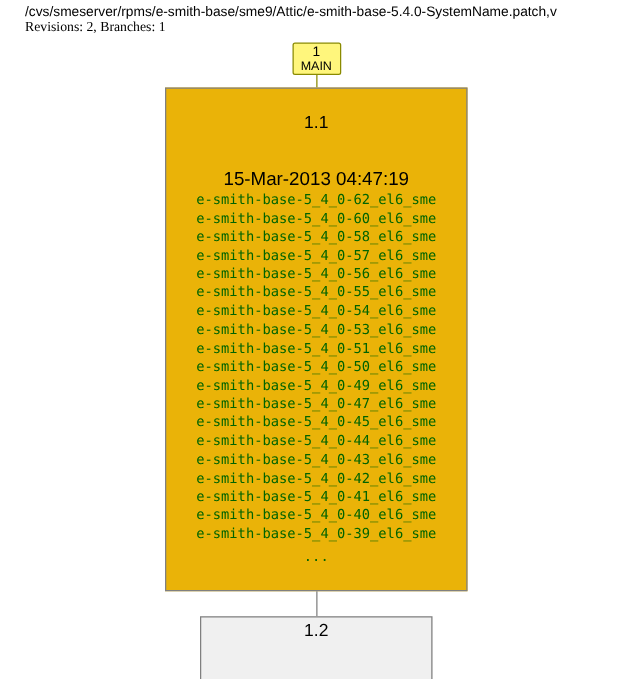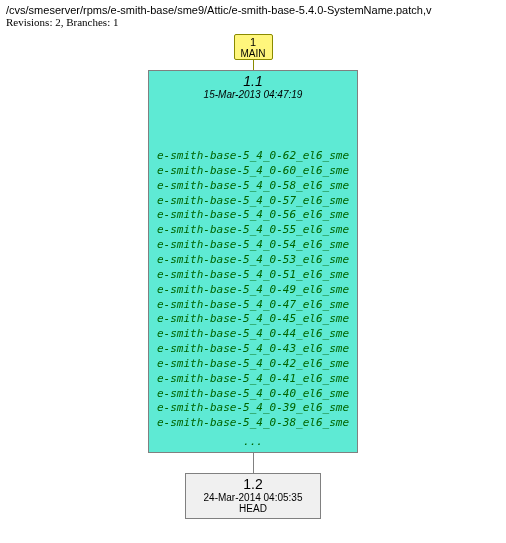--- a/index.html
+++ b/index.html
@@ -5,21 +5,21 @@
   body {
     margin: 0;
     padding: 0;
     font-family: sans-serif;
     font-size: 11px;
     background: #ffffff;
     color: #000000;
     width: 506px;
   }
   .header {
-    padding: 4px 6px 2px 6px;
+    padding: 4px 6px 2px 20px;
   }
   .header-path {
     font-family: sans-serif;
     font-size: 11px;
   }
   .header-meta {
     font-family: Liberation Serif, serif;
     font-size: 11px;
   }
   .graph {
@@ -45,42 +45,41 @@
     font-family: sans-serif;
     font-size: 11px;
   }
   .connector {
     width: 0;
     border-left: 1px solid #8a8a00;
     height: 10px;
   }
   .rev-box {
     border: 1px solid #808080;
-    background: #5eead4;
-    padding: 0;
+    background: #eab308;
+    padding: 16px;
     min-width: 202px;
-    font-style: italic;
   }
   .rev-header {
     text-align: center;
     padding: 2px 0 0 0;
   }
   .rev-num {
     font-family: sans-serif;
     font-size: 14px;
     font-weight: normal;
   }
   .rev-date {
     font-family: sans-serif;
-    font-size: 10px;
+    font-size: 15px;
     color: #000000;
+    margin-top: 30px;
   }
   .tag-list {
     padding: 1px 8px 4px 8px;
-    margin-top: 48px;
   }
   .tag-line {
     font-family: monospace;
     font-size: 11px;
     color: #006400;
     white-space: nowrap;
     line-height: 1.35;
   }
   .ellipsis {
     text-align: center;
@@ -132,30 +131,30 @@
       <div class="tag-list" id="tag-list">
           <div class="tag-line">e-smith-base-5_4_0-62_el6_sme</div>
           <div class="tag-line">e-smith-base-5_4_0-60_el6_sme</div>
           <div class="tag-line">e-smith-base-5_4_0-58_el6_sme</div>
           <div class="tag-line">e-smith-base-5_4_0-57_el6_sme</div>
           <div class="tag-line">e-smith-base-5_4_0-56_el6_sme</div>
           <div class="tag-line">e-smith-base-5_4_0-55_el6_sme</div>
           <div class="tag-line">e-smith-base-5_4_0-54_el6_sme</div>
           <div class="tag-line">e-smith-base-5_4_0-53_el6_sme</div>
           <div class="tag-line">e-smith-base-5_4_0-51_el6_sme</div>
+          <div class="tag-line">e-smith-base-5_4_0-50_el6_sme</div>
           <div class="tag-line">e-smith-base-5_4_0-49_el6_sme</div>
           <div class="tag-line">e-smith-base-5_4_0-47_el6_sme</div>
           <div class="tag-line">e-smith-base-5_4_0-45_el6_sme</div>
           <div class="tag-line">e-smith-base-5_4_0-44_el6_sme</div>
           <div class="tag-line">e-smith-base-5_4_0-43_el6_sme</div>
           <div class="tag-line">e-smith-base-5_4_0-42_el6_sme</div>
           <div class="tag-line">e-smith-base-5_4_0-41_el6_sme</div>
           <div class="tag-line">e-smith-base-5_4_0-40_el6_sme</div>
           <div class="tag-line">e-smith-base-5_4_0-39_el6_sme</div>
-          <div class="tag-line">e-smith-base-5_4_0-38_el6_sme</div>
         </div>
       <div class="ellipsis">...</div>
     </div>
 
     <div class="big-connector"></div>
 
     <div class="rev2-box">
       <div class="rev-num">1.2</div>
       <div class="rev-date">24-Mar-2014 04:05:35</div>
       <div class="head-label">HEAD</div>

